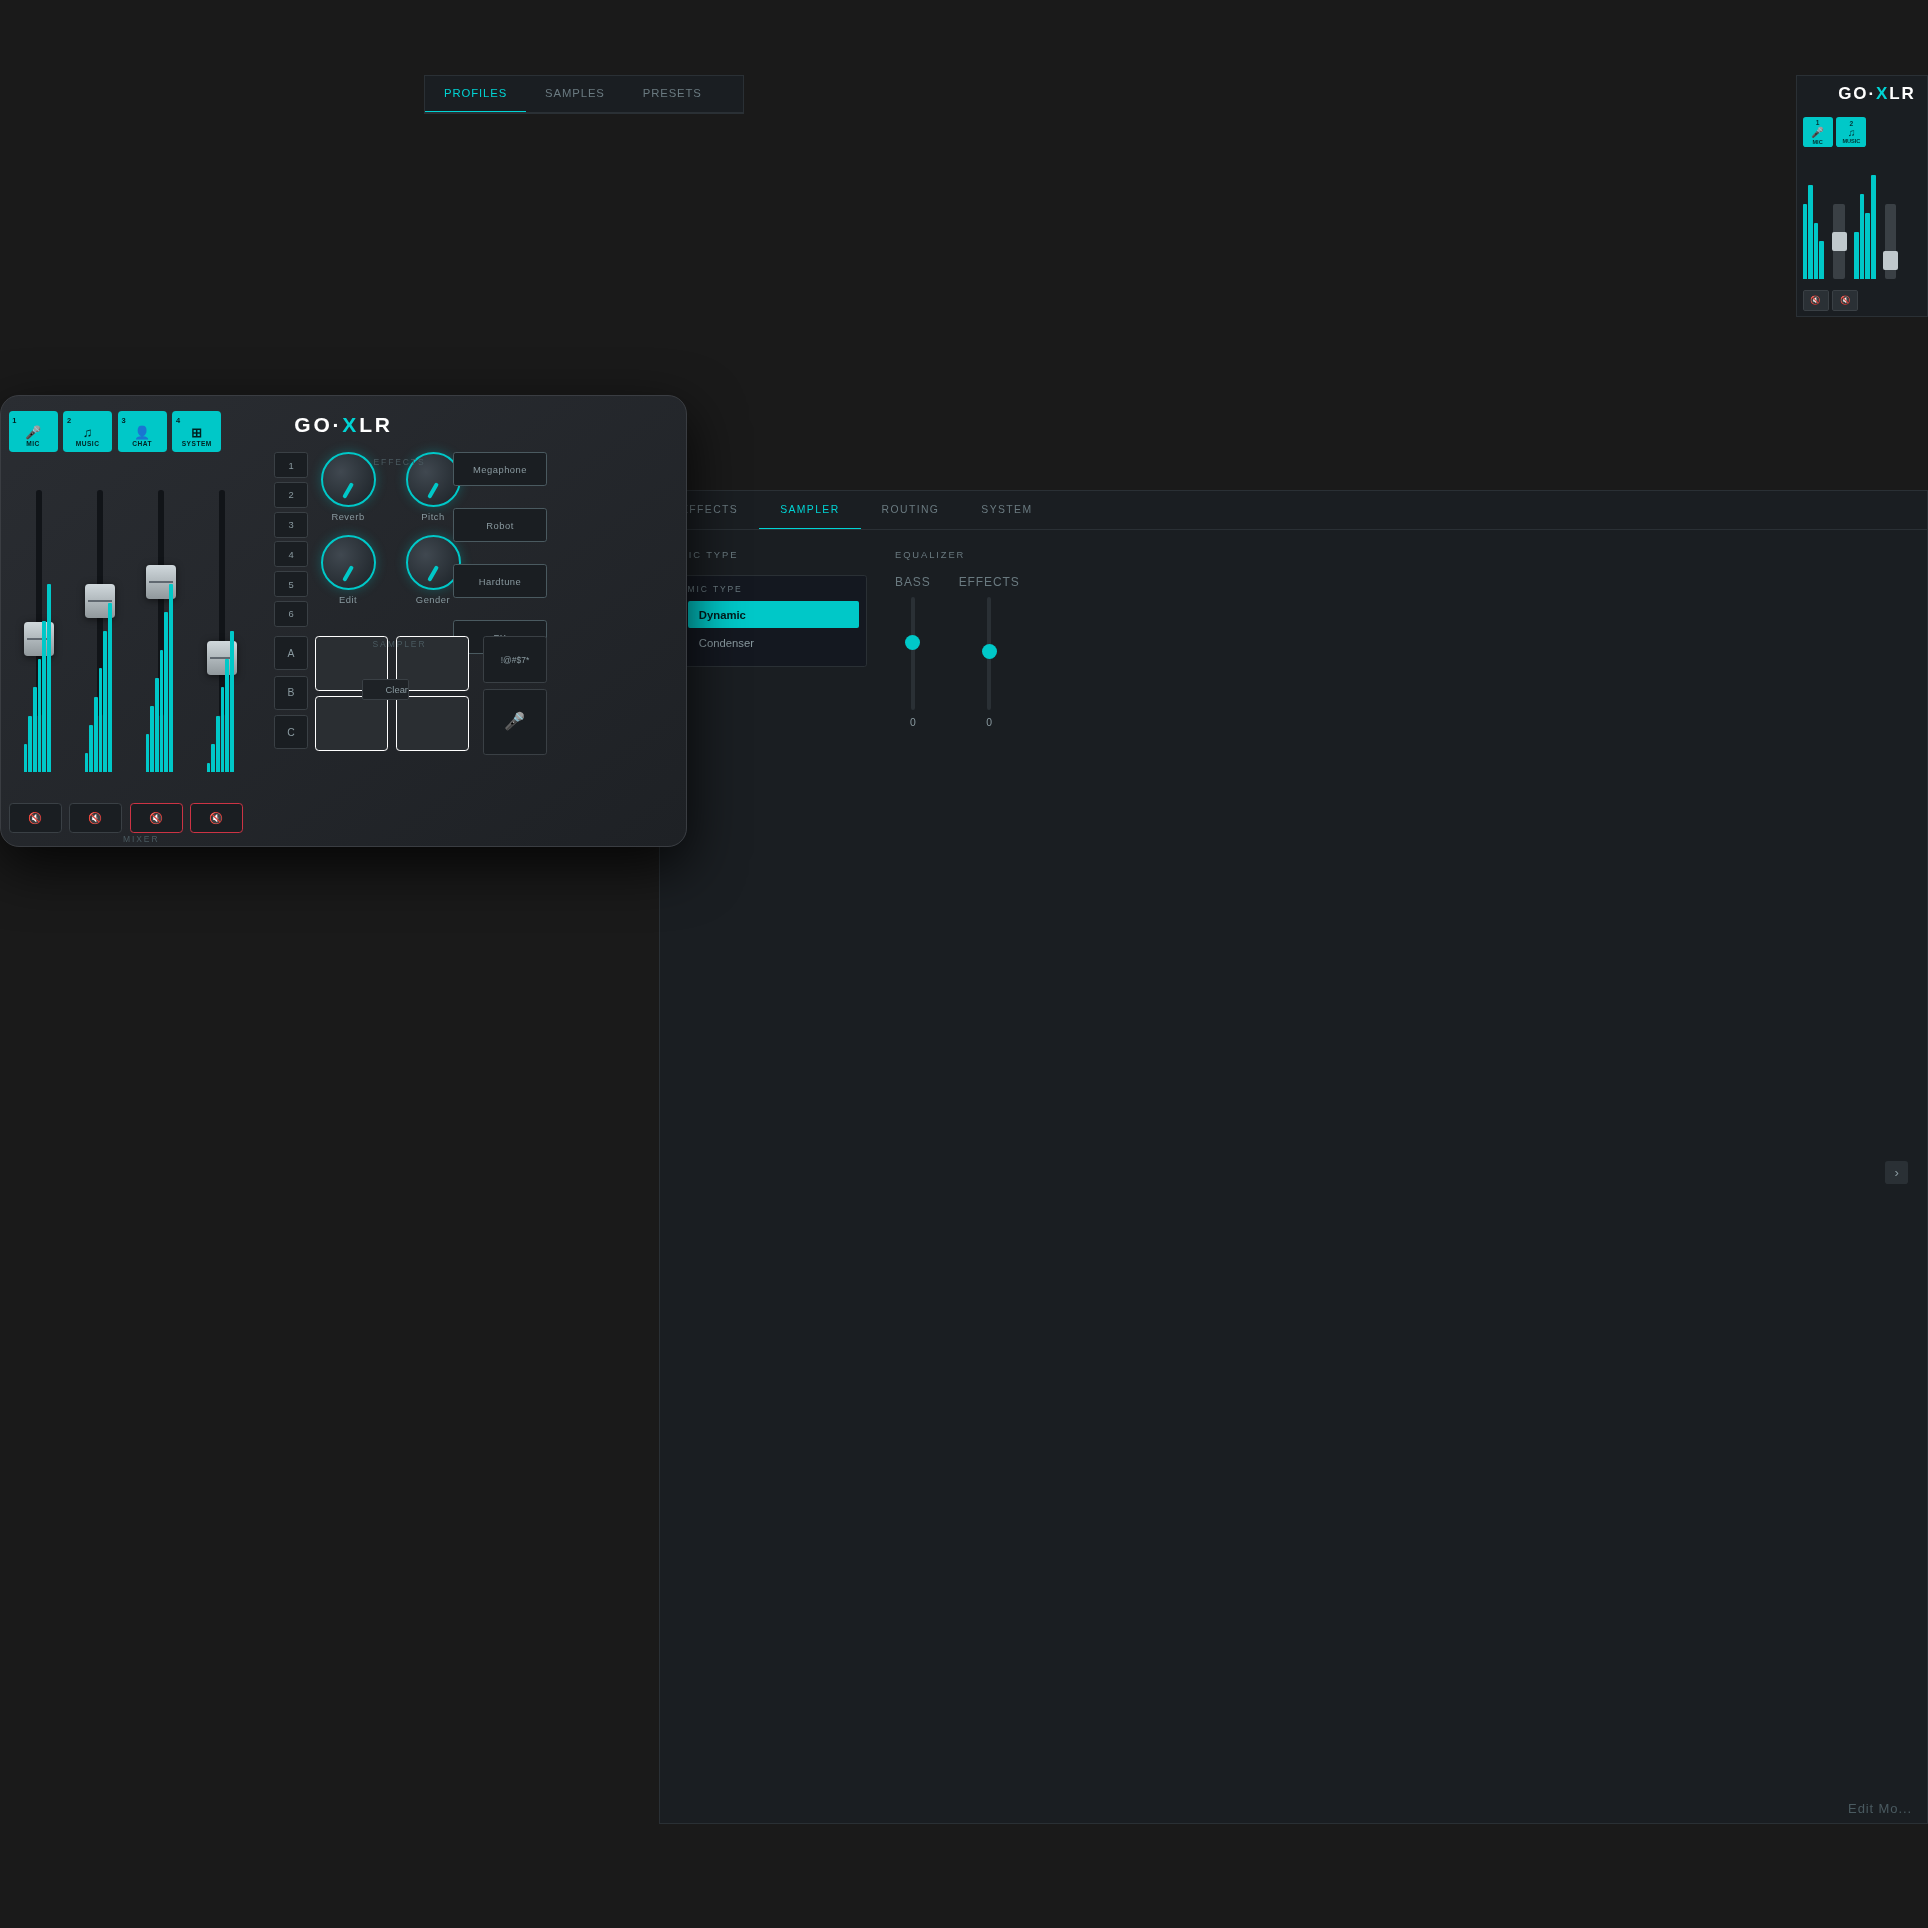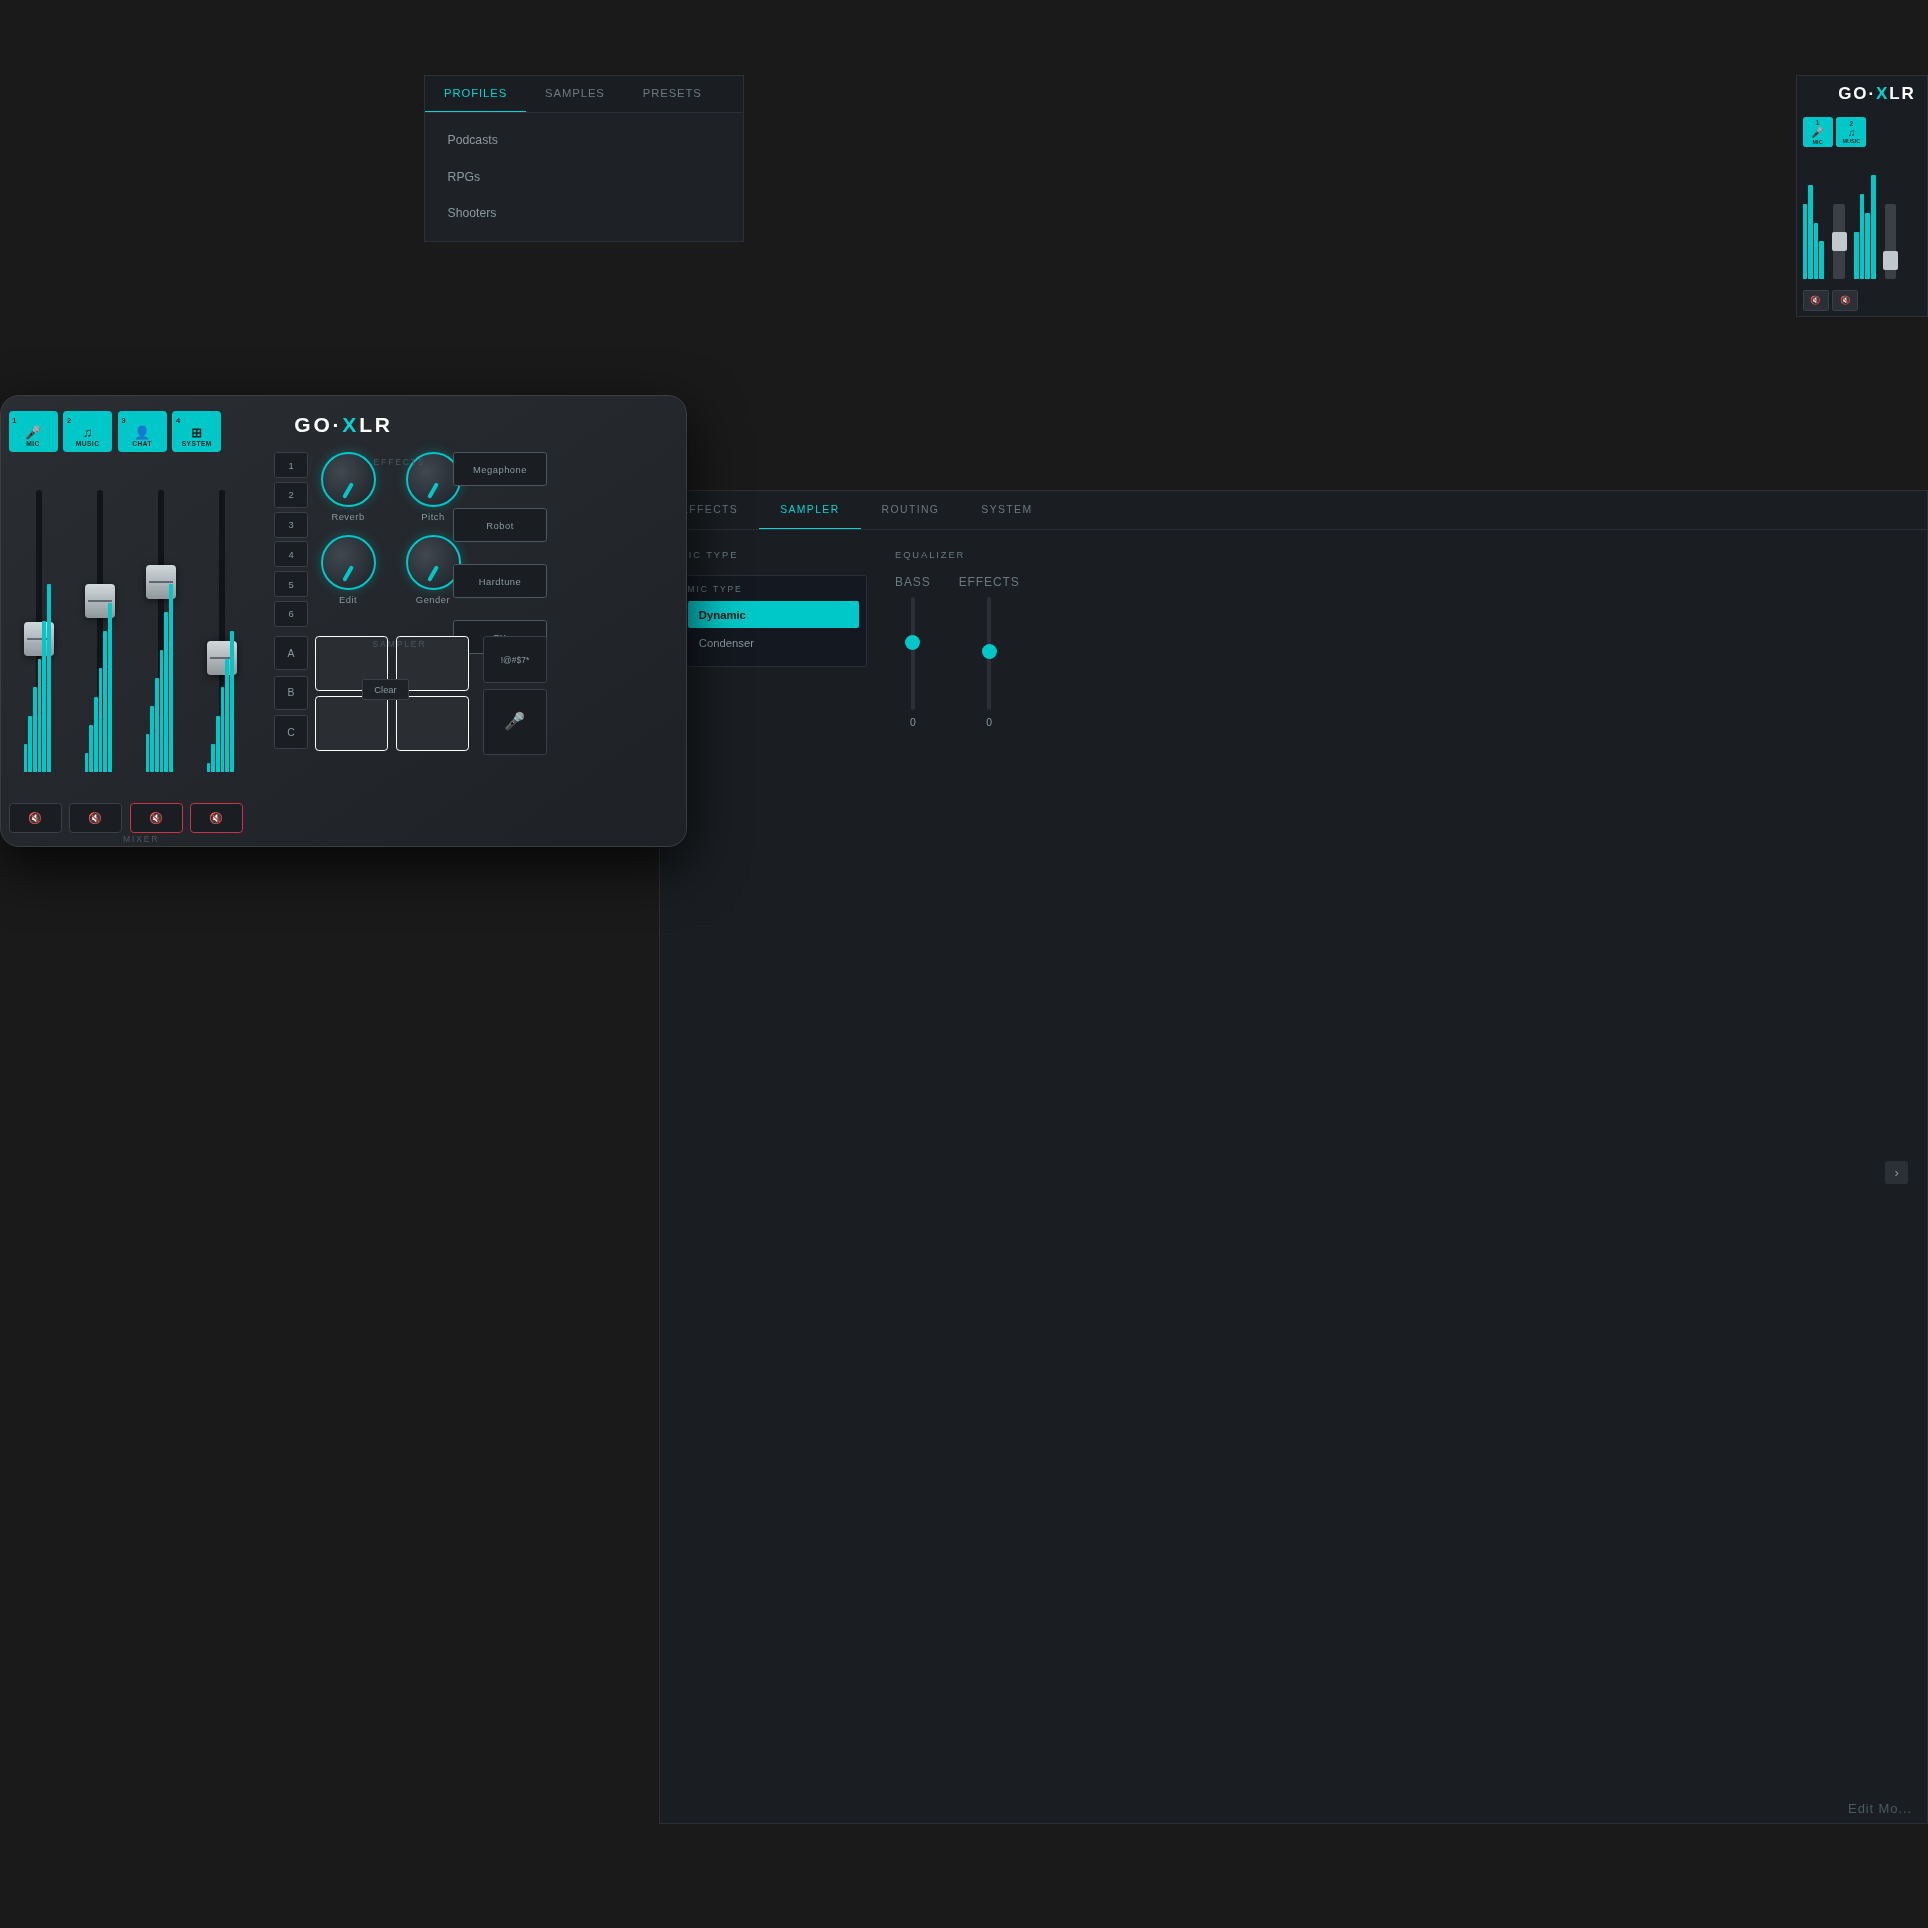--- a/index.html
+++ b/index.html
@@ -552,25 +552,20 @@
     }
   </style>
 </head>
 <body>
 
 <div class="profiles-panel">
   <div class="profiles-tabs">
     <div class="profiles-tab active">PROFILES</div>
     <div class="profiles-tab">SAMPLES</div>
     <div class="profiles-tab">PRESETS</div>
-  </div>
-  <div class="profiles-list">
-    <div class="profiles-item">Podcasts</div>
-    <div class="profiles-item">RPGs</div>
-    <div class="profiles-item">Shooters</div>
   </div>
 </div>
 
 <div class="app-panel">
   <div class="app-title">GO·<span>X</span>LR</div>
   <div class="channel-row">
     <div class="channel-btn">
       <div style="font-size:6.6px">1</div>
       <div style="font-size:10.4px">🎤</div>
       <div style="font-size:5.6px">MIC</div>
@@ -805,21 +800,21 @@
       <div class="abc-btn">A</div>
       <div class="abc-btn">B</div>
       <div class="abc-btn">C</div>
     </div>
 
     <div class="pad-grid">
       <div class="pad-btn lit" style="left:0;top:0;"></div>
       <div class="pad-btn lit" style="left:81px;top:0;"></div>
       <div class="pad-btn lit" style="left:0;top:60px;"></div>
       <div class="pad-btn lit" style="left:81px;top:60px;"></div>
-      <div class="pad-clear" style="left:47px;top:43px;font-size:9.4px;color:#8a9aa0;background:#1e2226;border:0.9px solid #3a4045;width:47px;height:21px;border-radius:1.9px;cursor:pointer;">
+      <div class="pad-clear" style="left:47px;top:43px;font-size:9.4px;color:#8a9aa0;background:#1e2226;border:0.9px solid #3a4045;width:47px;height:21px;border-radius:1.9px;cursor:pointer;justify-content:flex-end;">
         <span>Clear</span>
       </div>
     </div>
 
     <div class="sampler-fx" style="right:0;top:0;width:64px;">
       <div class="sfx-btn" style="height:47px;font-size:8.5px;">!@#$7*</div>
       <div class="sfx-btn" style="height:66px;font-size:17px;">🎤</div>
     </div>
 
     <div class="sampler-label">Sampler</div>

